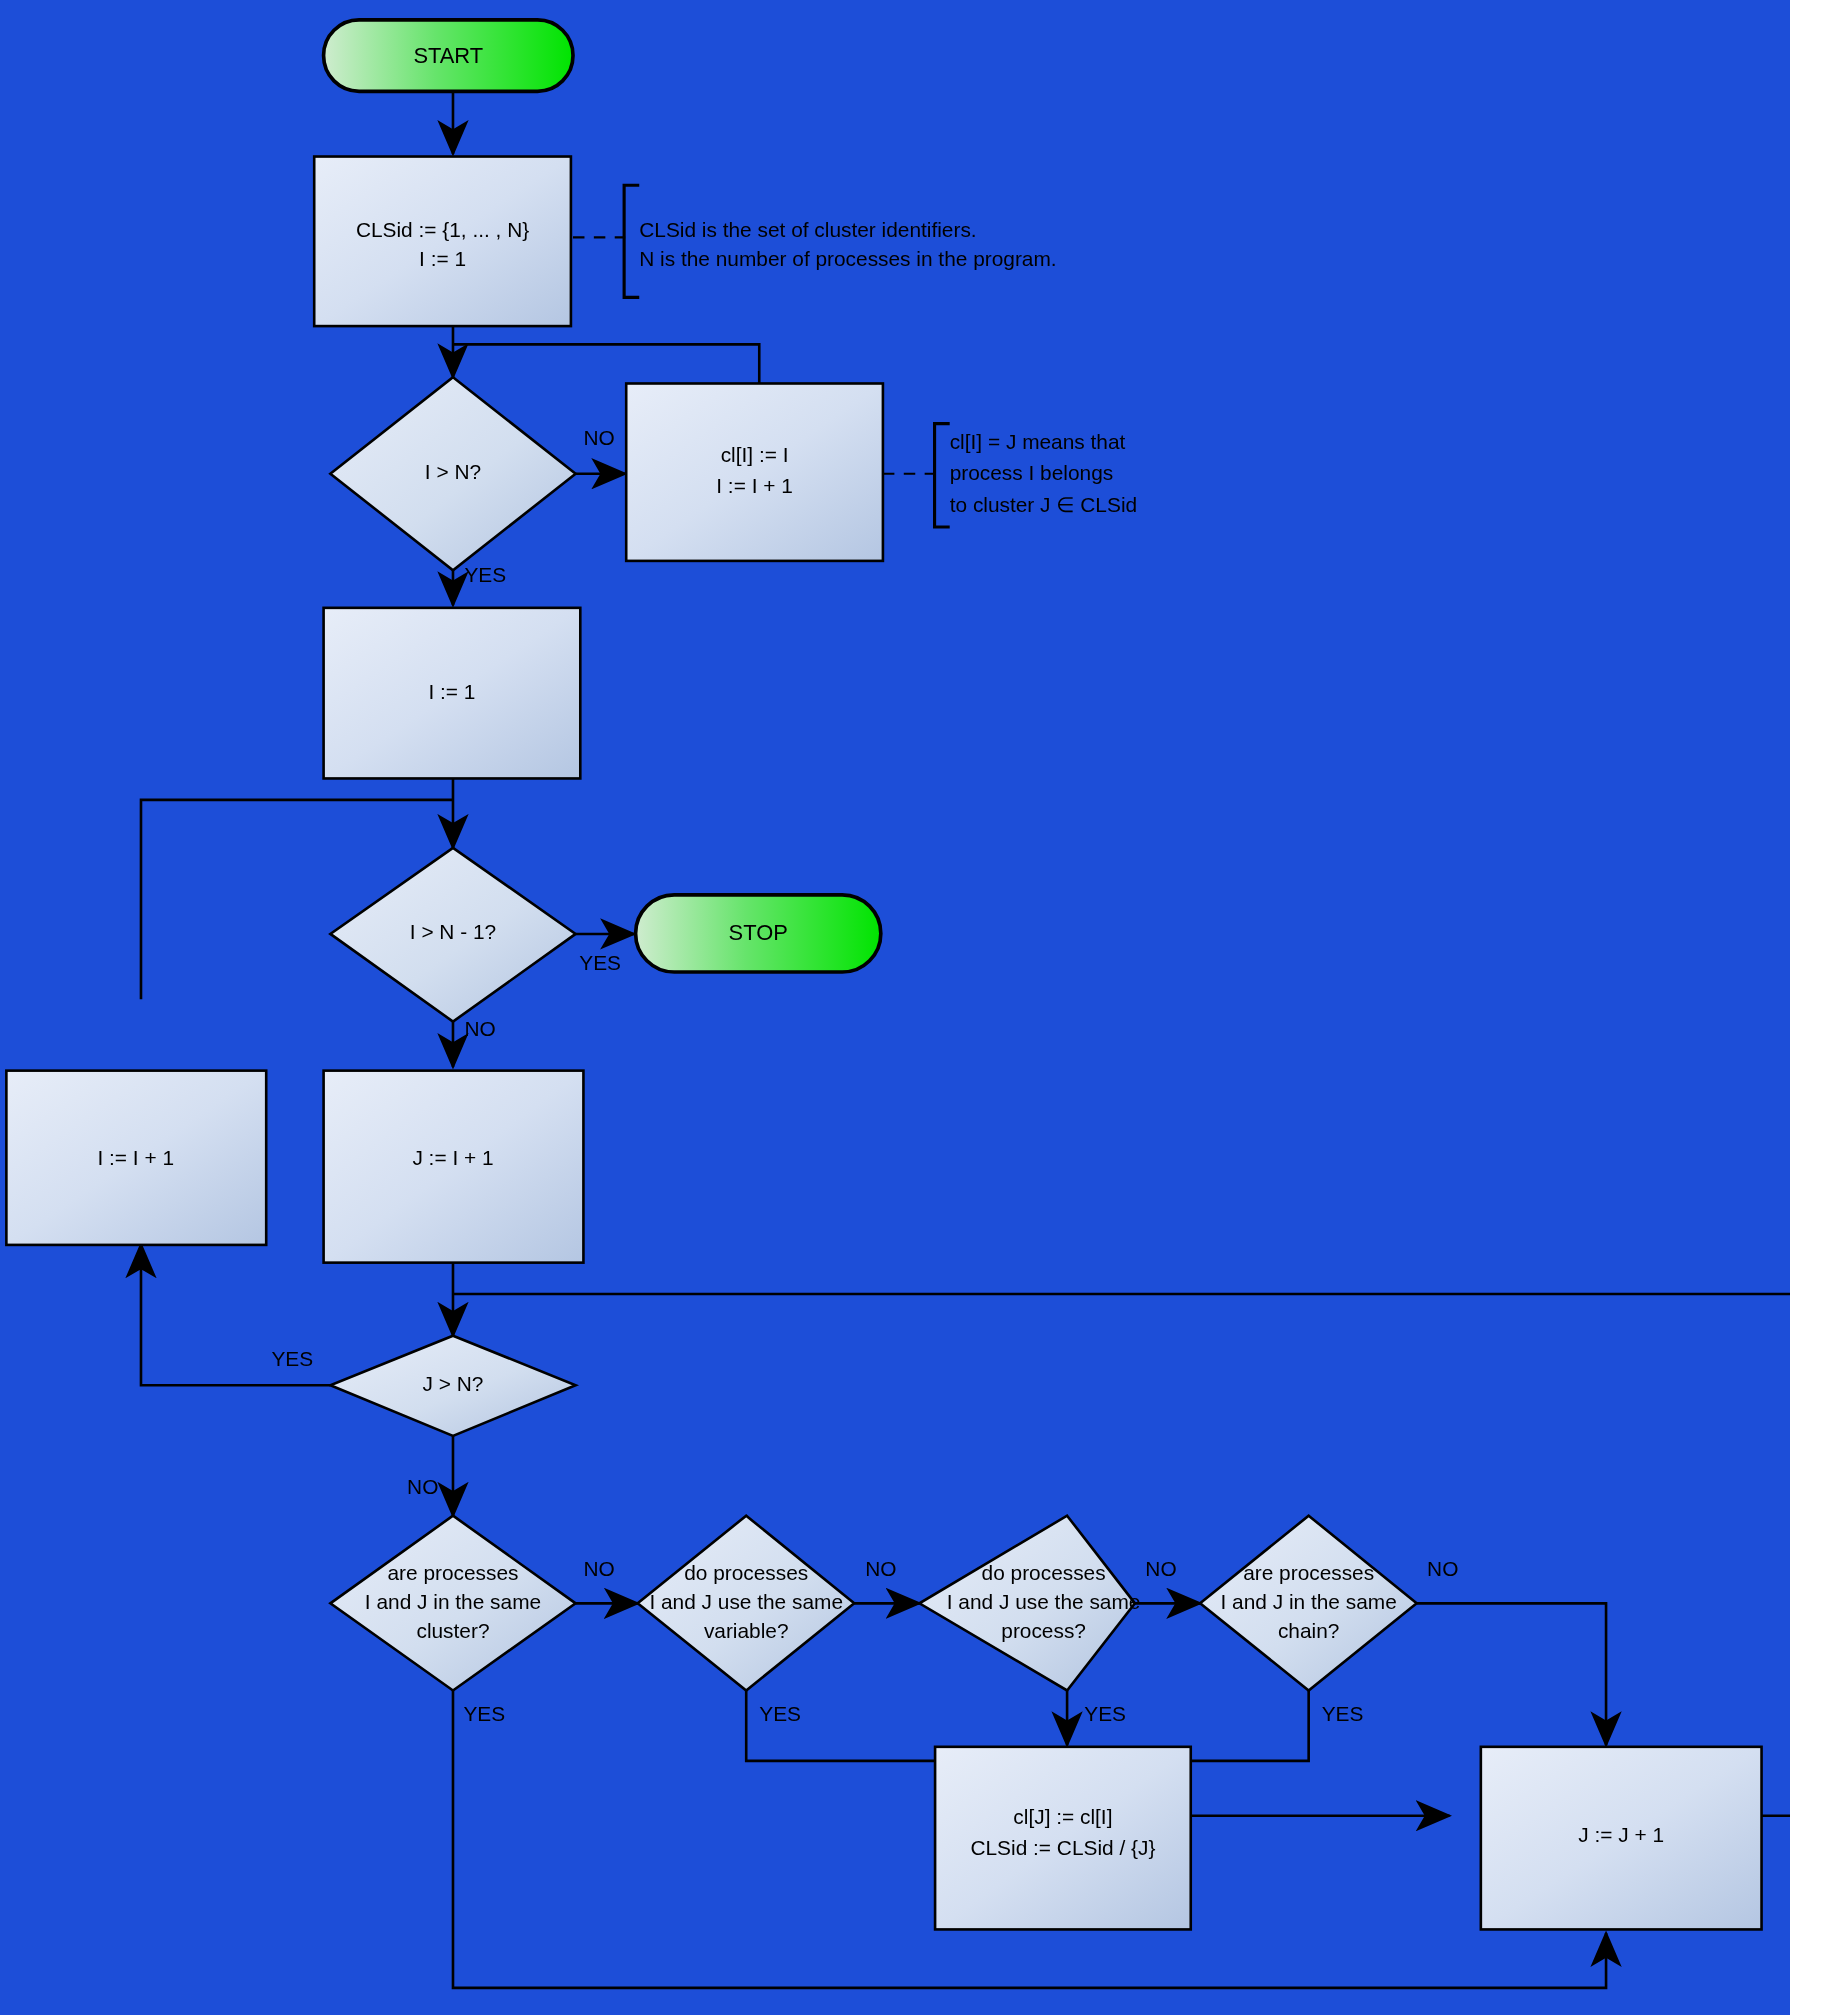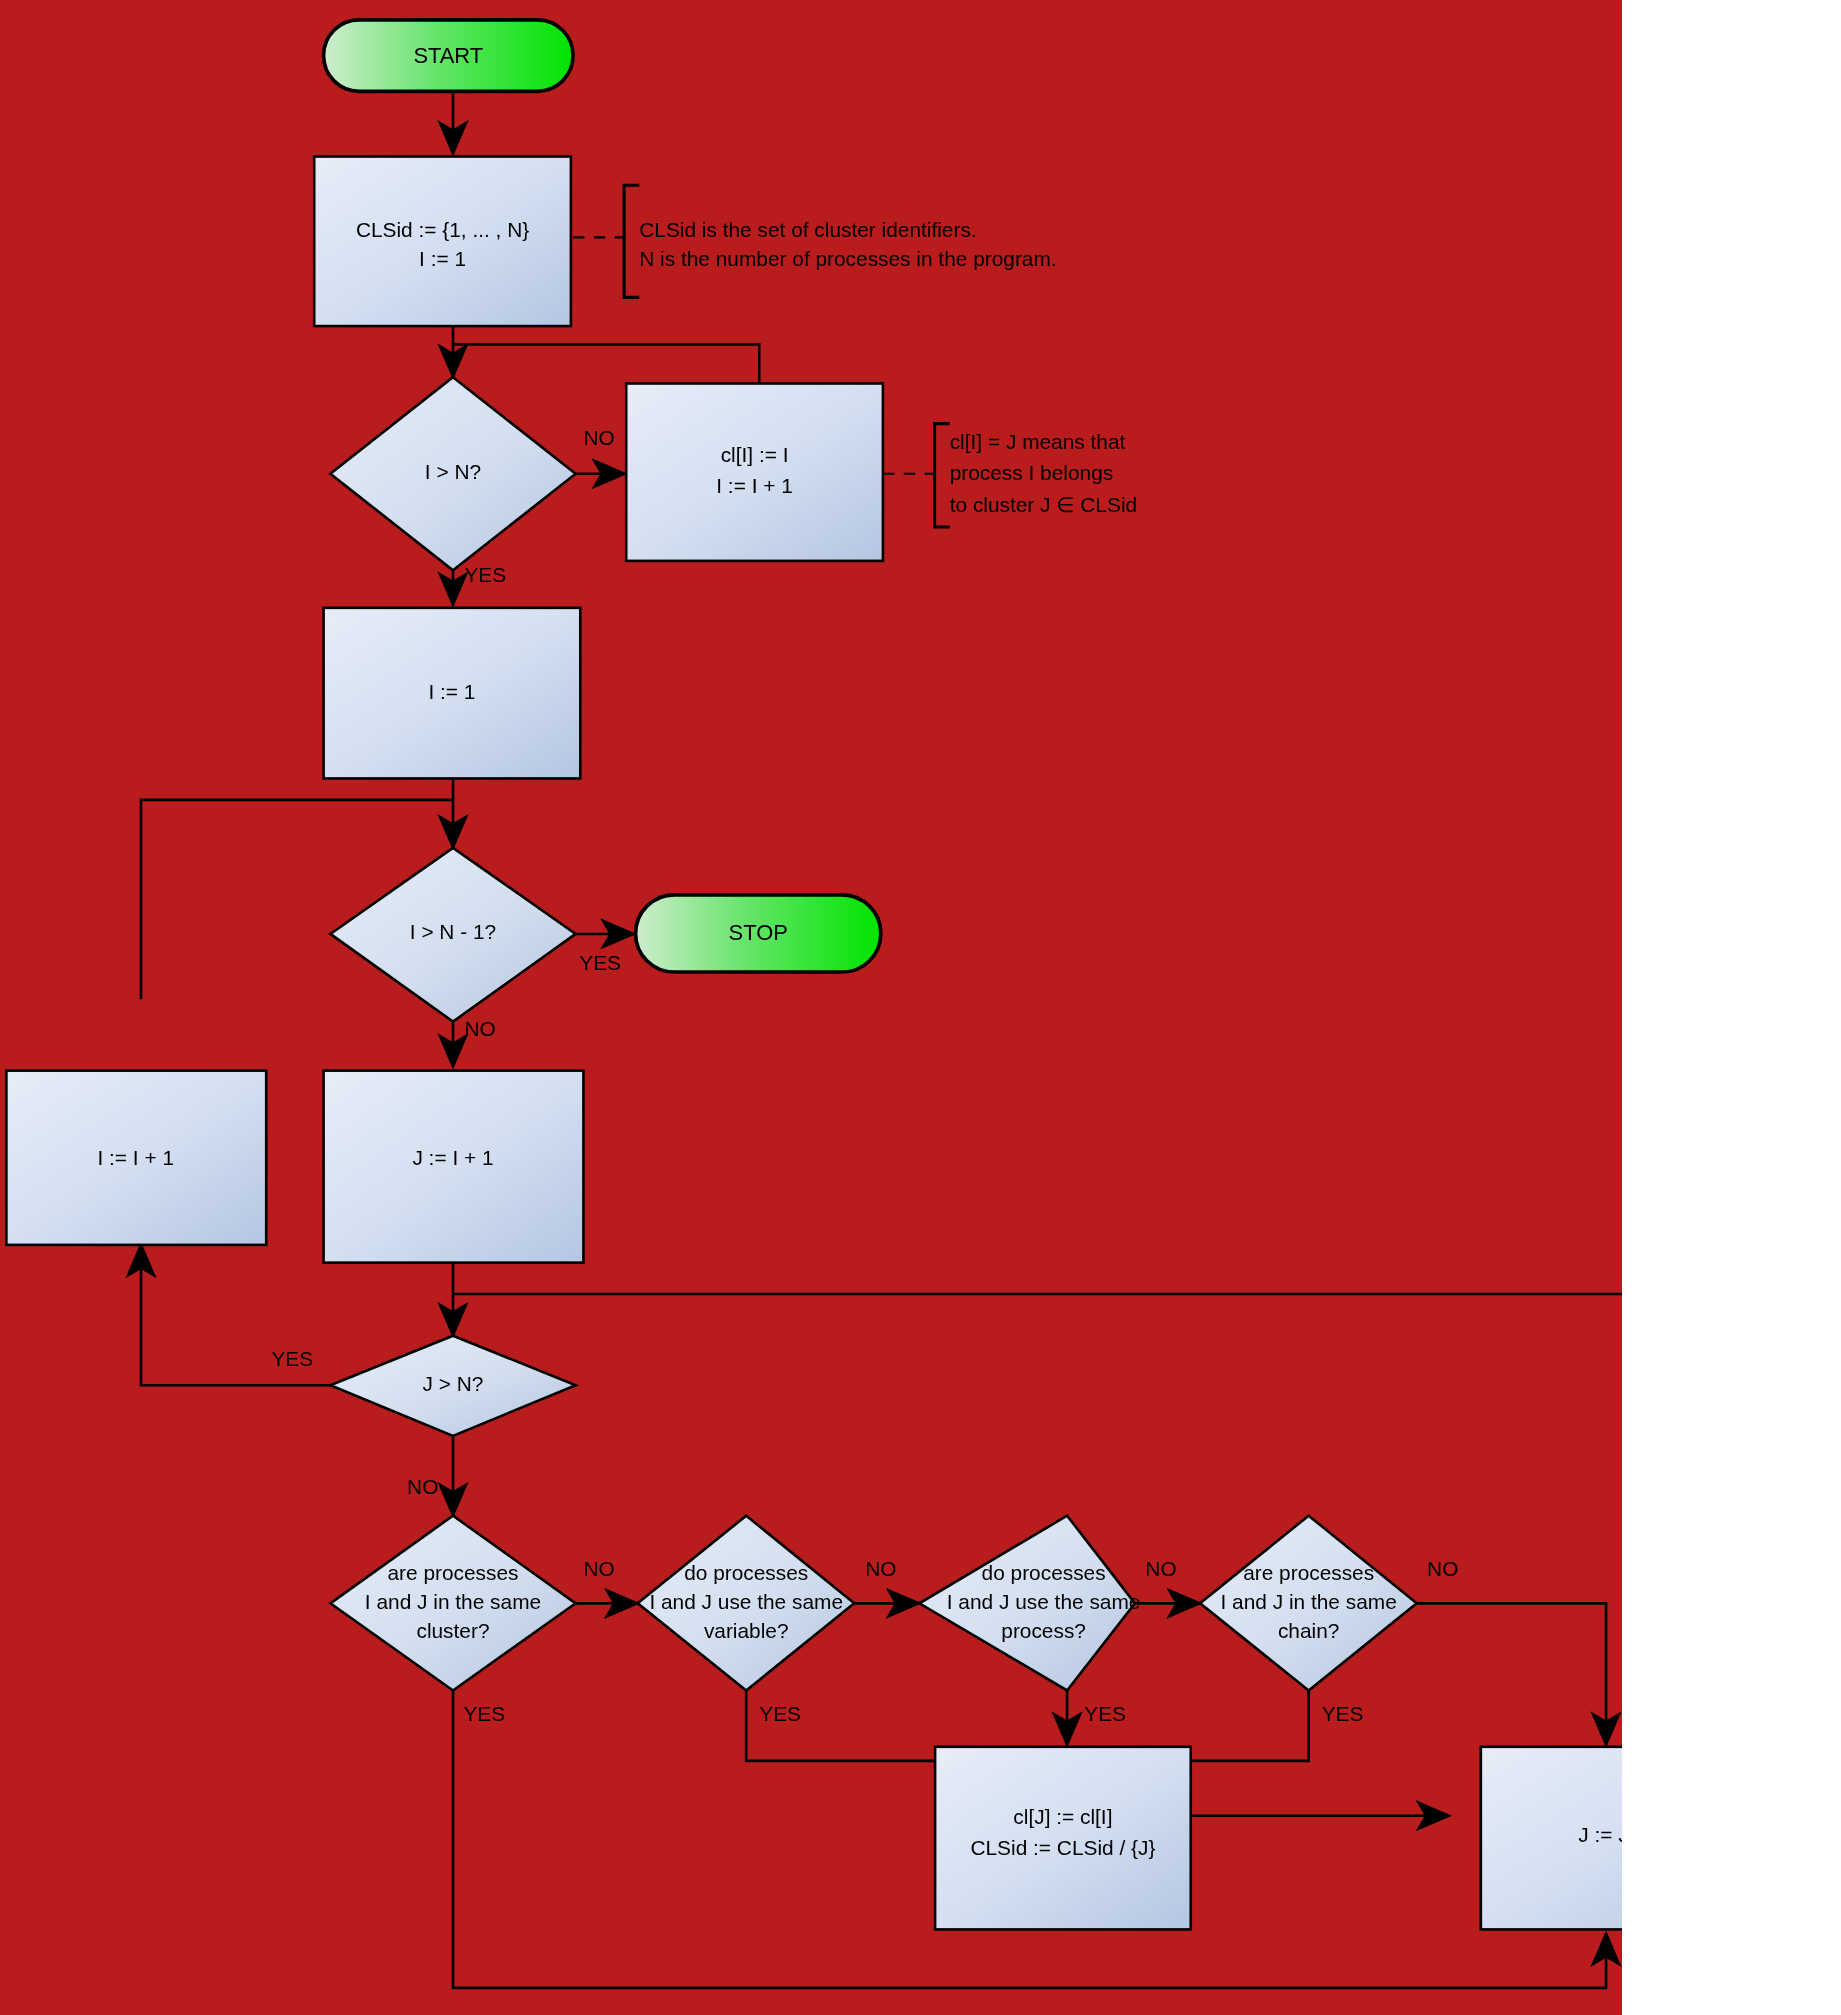--- a/index.html
+++ b/index.html
@@ -5,23 +5,23 @@
   html, body {
     margin: 0;
     padding: 0;
     background: #ffffff;
   }
   body {
     font-family: "Liberation Sans", sans-serif;
   }
   #chart-root {
     position: relative;
-    width: 1622px;
+    width: 1790px;
     height: 2015px;
-    background: #b91c1c;
+    background: #1d4ed8;
     overflow: hidden;
   }
   svg.flow {
     display: block;
     width: 1842px;
     height: 2015px;
   }
   .shape-stroke {
     stroke: #000000;
     stroke-width: 5;

